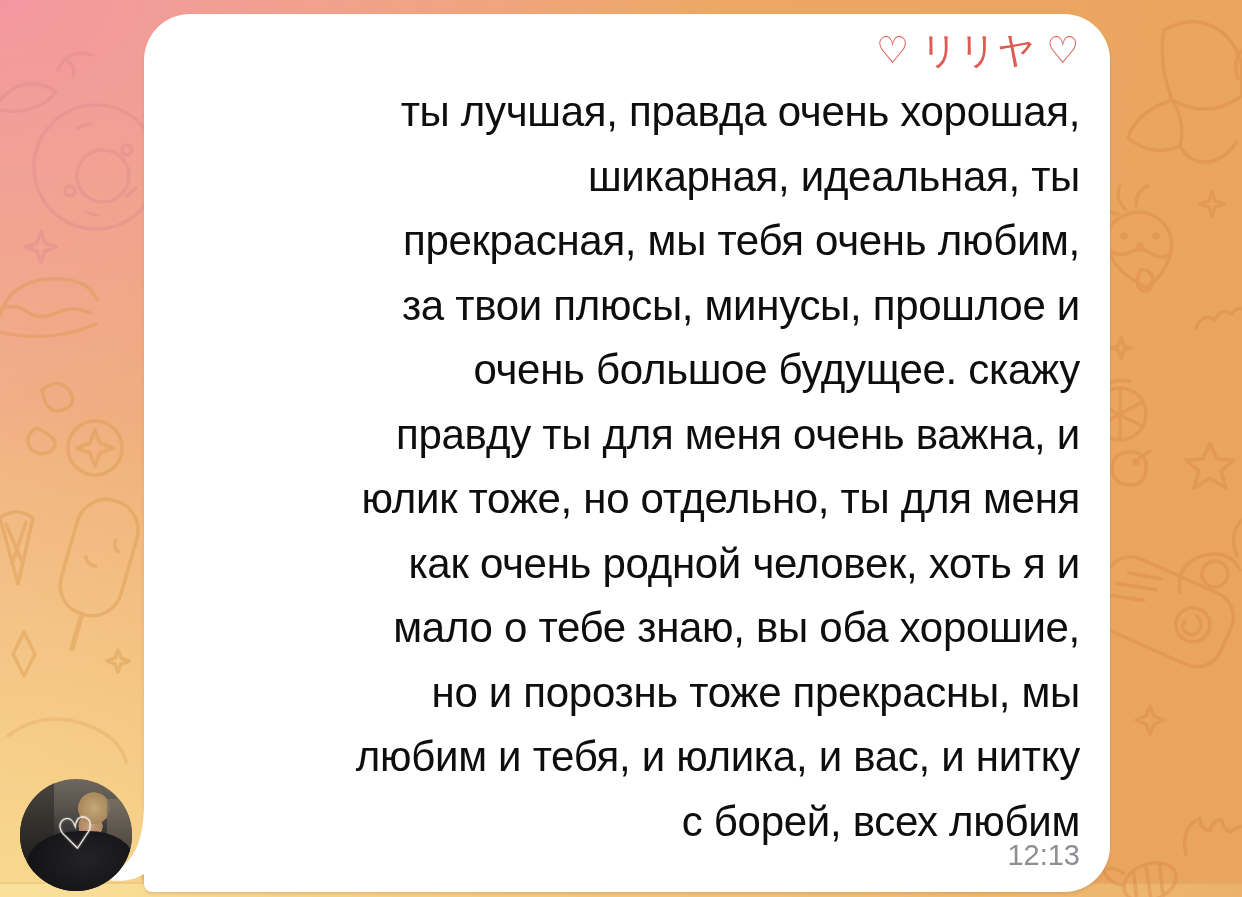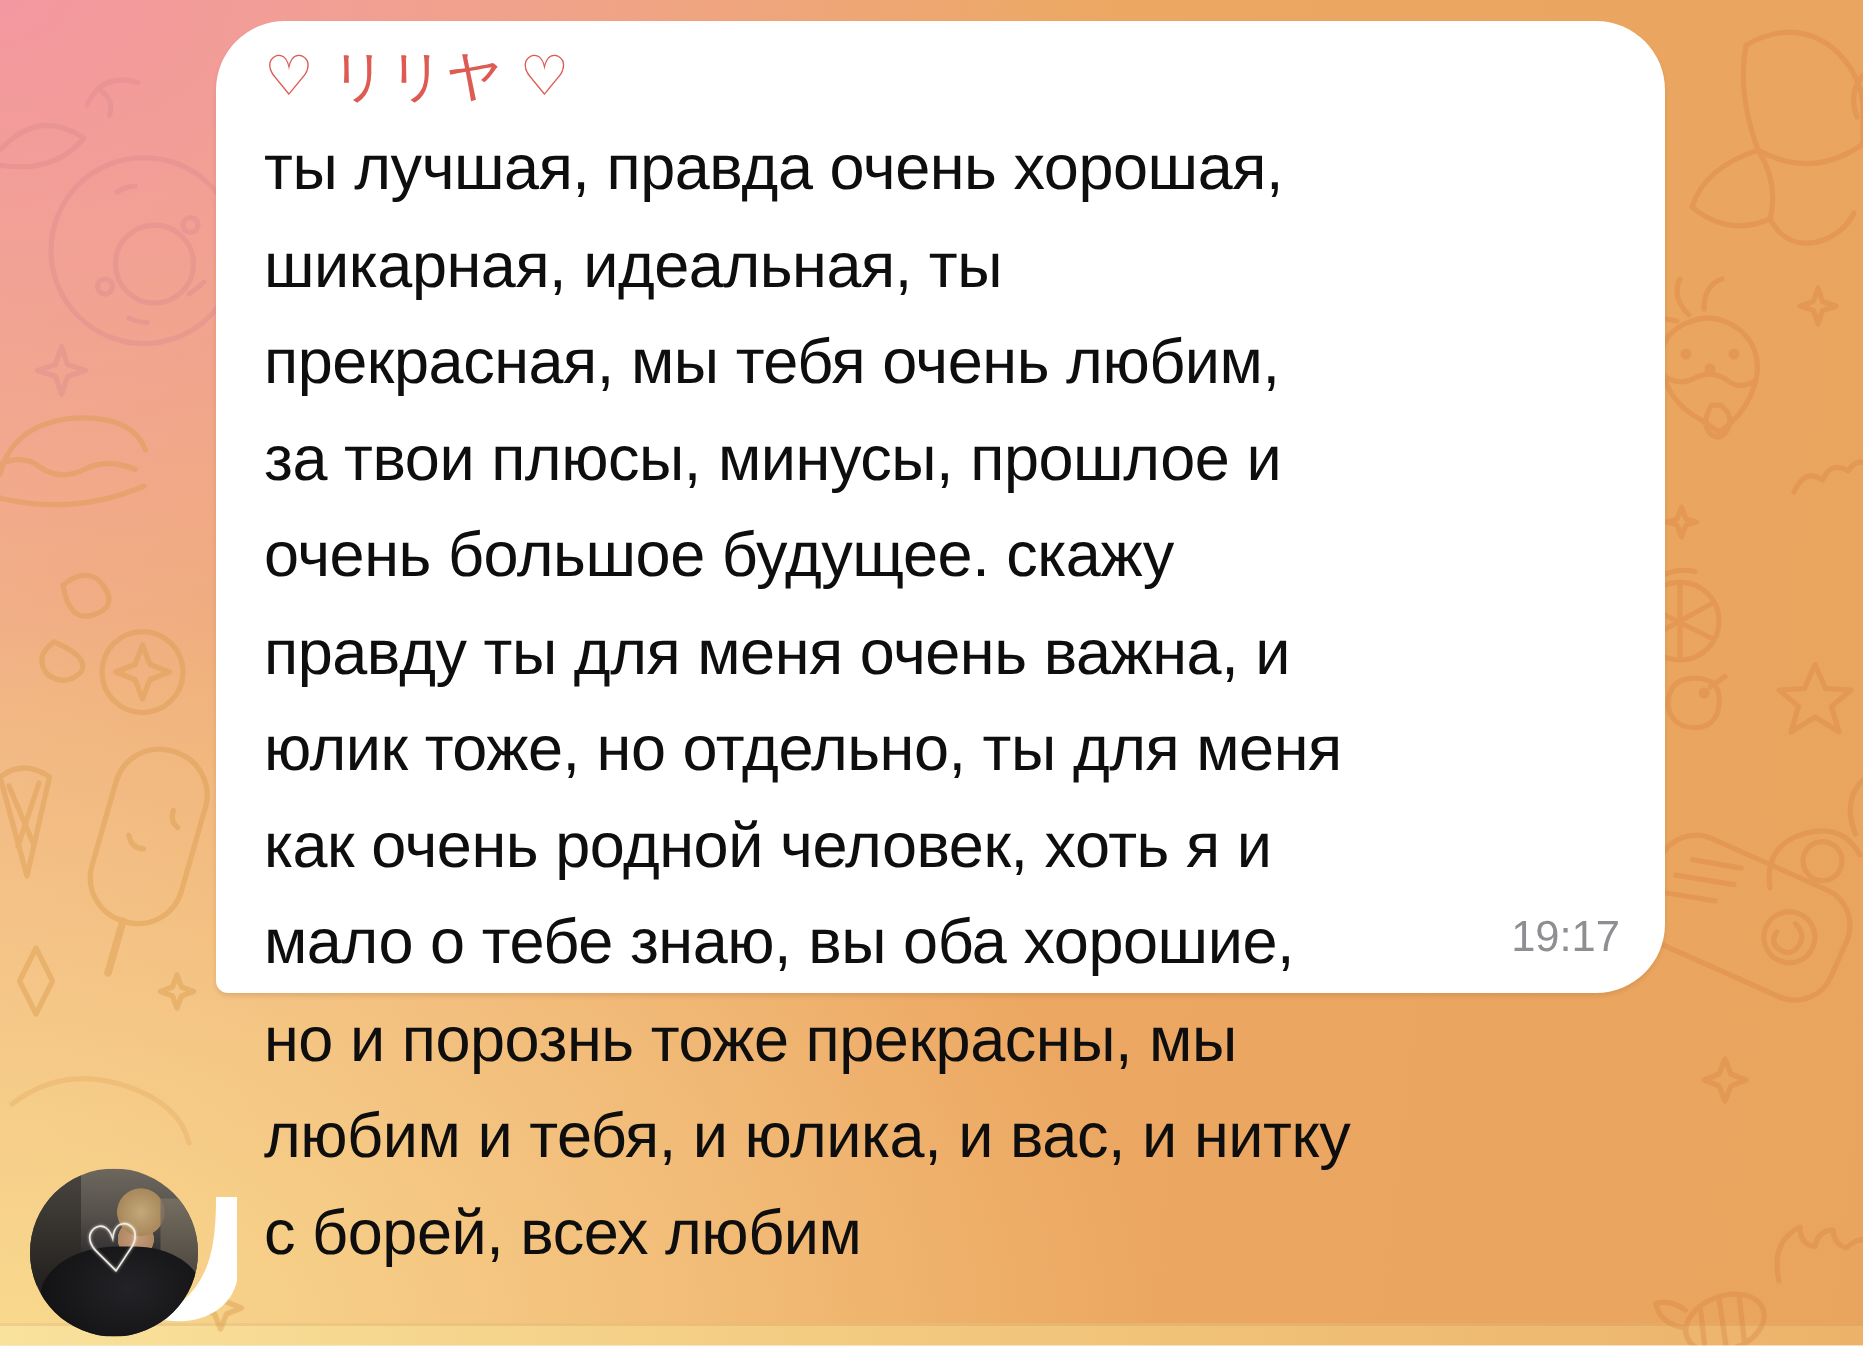--- a/index.html
+++ b/index.html
@@ -17,26 +17,27 @@
   }
   .bottom-strip{
     position:absolute;left:0;right:0;bottom:0;height:13px;z-index:0;
     background:linear-gradient(90deg,#f9e29c,#f2c87e 50%,#ecb26a);
     border-top:2px solid rgba(186,118,60,0.18);
   }
   
   svg.pattern{position:absolute;inset:0;z-index:1;}
   
   .bubble{
-    position:absolute;left:144px;top:14px;width:966px;height:648px;z-index:2;
+    position:absolute;left:144px;top:14px;width:966px;height:878px;z-index:2;
     background:var(--bubble-color,#fff);
     border-radius:46px 46px 46px 8px;
     box-shadow:0 2px 3px rgba(160,95,45,0.22);
     box-sizing:border-box;
     padding:13px 30px 18px 32px;
+    text-align:right;
   }
   .sender{
     color:var(--sender-name-color,#dd5b52);
     font-size:37px;line-height:48px;font-weight:500;
     letter-spacing:0.5px;
   }
   .msg-text{
     margin-top:5px;
     color:var(--text-color,#0e0e0e);
     font-size:42px;line-height:64.5px;
@@ -183,21 +184,21 @@
 прекрасная, мы тебя очень любим,
 за твои плюсы, минусы, прошлое и
 очень большое будущее. скажу
 правду ты для меня очень важна, и
 юлик тоже, но отдельно, ты для меня
 как очень родной человек, хоть я и
 мало о тебе знаю, вы оба хорошие,
 но и порознь тоже прекрасны, мы
 любим и тебя, и юлика, и вас, и нитку
 с борей, всех любим</div>
-  <div class="msg-time">19:17</div>
+  <div class="msg-time">12:13</div>
 </div>
 
 <svg class="tail" width="70" height="86" viewBox="0 0 70 86">
   <path d="M52 0 C 52 40 46 64 12 81 C 42 88 62 74 66 56 L 66 0 Z" fill="#ffffff"></path>
 </svg>
 
 <div class="avatar">
   <div class="cabinet"></div>
   <div class="shelf"></div>
   <div class="body"></div>

